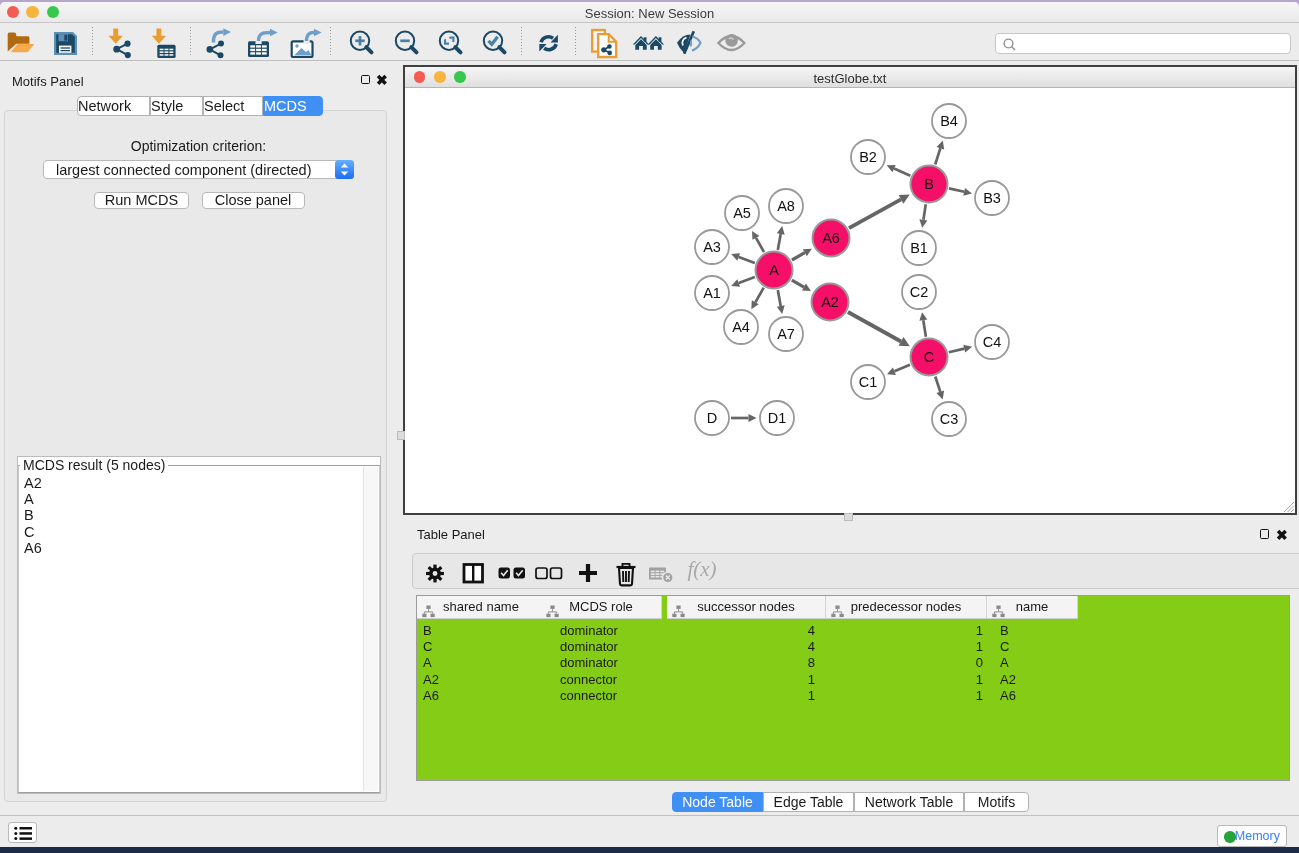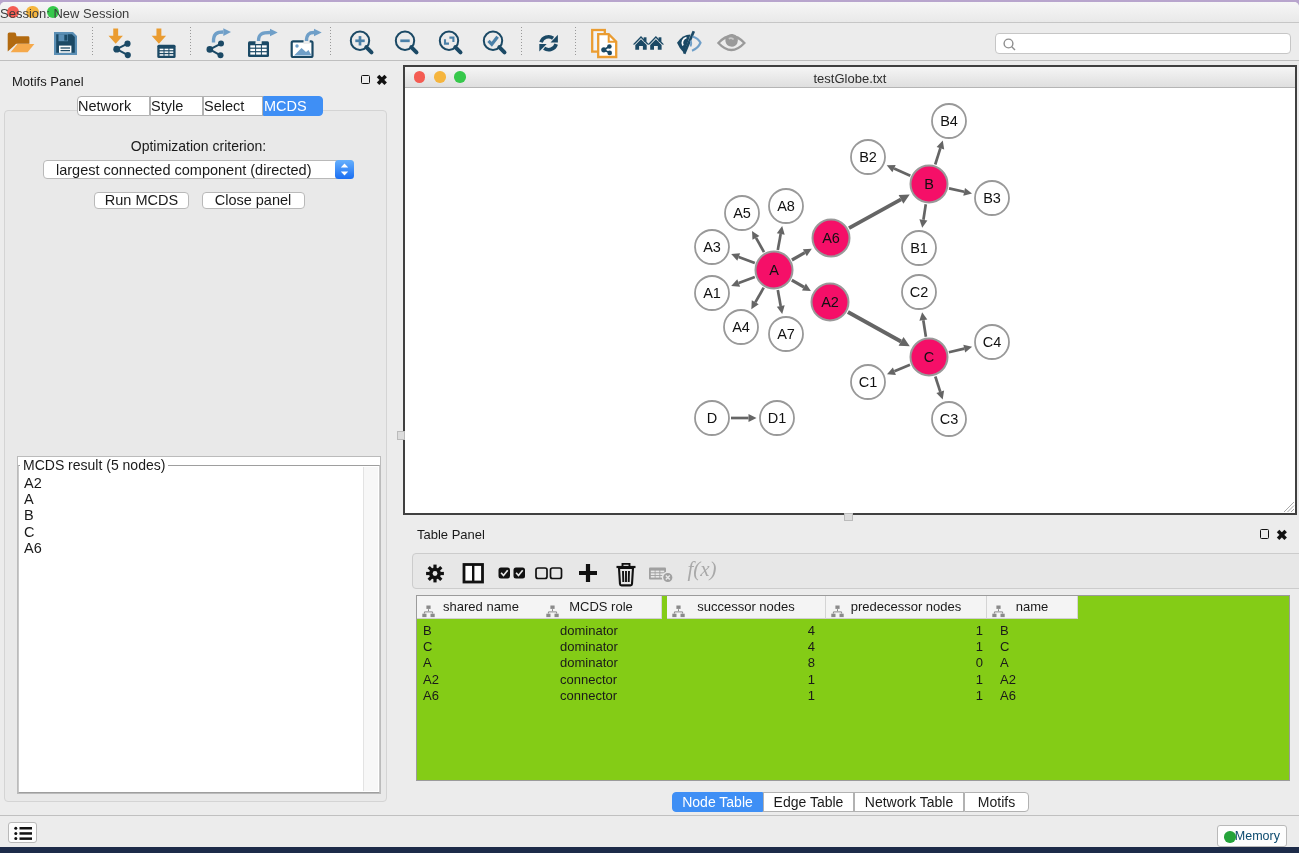--- a/index.html
+++ b/index.html
@@ -4,21 +4,21 @@
 <style>
   * { margin:0; padding:0; box-sizing:border-box; }
   html,body { width:1299px; height:853px; overflow:hidden; }
   body { font-family:"Liberation Sans", sans-serif; background:#b8a5cd; position:relative; }
   #wall-bottom { position:absolute; left:0; right:0; bottom:0; height:7px; background:#1d2b49; }
   #app { position:absolute; left:0; top:2px; width:1299px; height:845px;
     background:#ececec; border-radius:5px 5px 0 0; }
   #titlebar { position:absolute; left:0; top:0; width:100%; height:21px;
     background:linear-gradient(#f6f6f6,#e9e9e9); border-radius:5px 5px 0 0;
     border-bottom:1px solid #c6c6c6; }
-  #titlebar .title { position:absolute; left:0; right:0; top:4px; text-align:left;
+  #titlebar .title { position:absolute; left:0; right:0; top:4px; text-align:center;
     font-size:13px; color:#3c3c3c; }
   .tl { position:absolute; width:12.5px; height:12.5px; border-radius:50%; }
   #toolbar { position:absolute; left:0; top:21px; width:100%; height:38px;
     background:#ececec; border-bottom:1px solid #bfbfbf; }
   .tsep { position:absolute; top:4px; height:30px; width:1px;
     background-image:linear-gradient(#999 34%, rgba(0,0,0,0) 0%); background-size:1px 3px; }
   .ticon { position:absolute; top:4px; }
   #searchbox { position:absolute; left:995px; top:10px; width:296px; height:21px;
     background:#fff; border:1px solid #c6c6c6; border-radius:4px; }
   #cpanel { position:absolute; left:0; top:59px; width:391px; height:756px; background:#ececec; }
@@ -59,21 +59,21 @@
     border-right:1px solid #d4d4d4; border-bottom:1px solid #cfcfcf;
     font-size:13px; color:#1a1a1a; text-align:center; line-height:22px; }
   .trow { position:absolute; font-size:13px; color:#1a1a1a; height:16.4px; line-height:16.4px; }
   .btab { position:absolute; top:272px; height:20px; border:1px solid #b2b2b2; background:#fff;
     font-size:14px; color:#1a1a1a; text-align:center; line-height:19px; }
   #statusbar { position:absolute; left:0; top:813px; width:100%; height:32px;
     background:#ececec; border-top:1px solid #c0c0c0; }
   #listbtn { position:absolute; left:8px; top:6px; width:29px; height:21px; background:#fdfdfd;
     border:1px solid #b9b9b9; border-radius:3px; }
   #membtn { position:absolute; right:12px; top:9px; width:70px; height:22px; background:#fdfdfd;
-    border:1px solid #b9b9b9; border-radius:3px; font-size:12.5px; color:#0c4a6e; line-height:21px;
+    border:1px solid #b9b9b9; border-radius:3px; font-size:12.5px; color:#3b82f6; line-height:21px;
     text-align:right; padding-right:6px; }
   #membtn .dot { position:absolute; left:6px; top:5px; width:11.5px; height:11.5px; border-radius:50%; background:#24a33a; }
   .floatic { position:absolute; width:9.5px; height:9.5px; border:1.5px solid #111; border-radius:1.5px; }
   .closeic { position:absolute; font-size:14px; font-weight:bold; color:#111; line-height:12px; }
 </style>
 </head>
 <body>
 <div id="wall-bottom"></div>
 <div id="app">
   <div id="titlebar">

